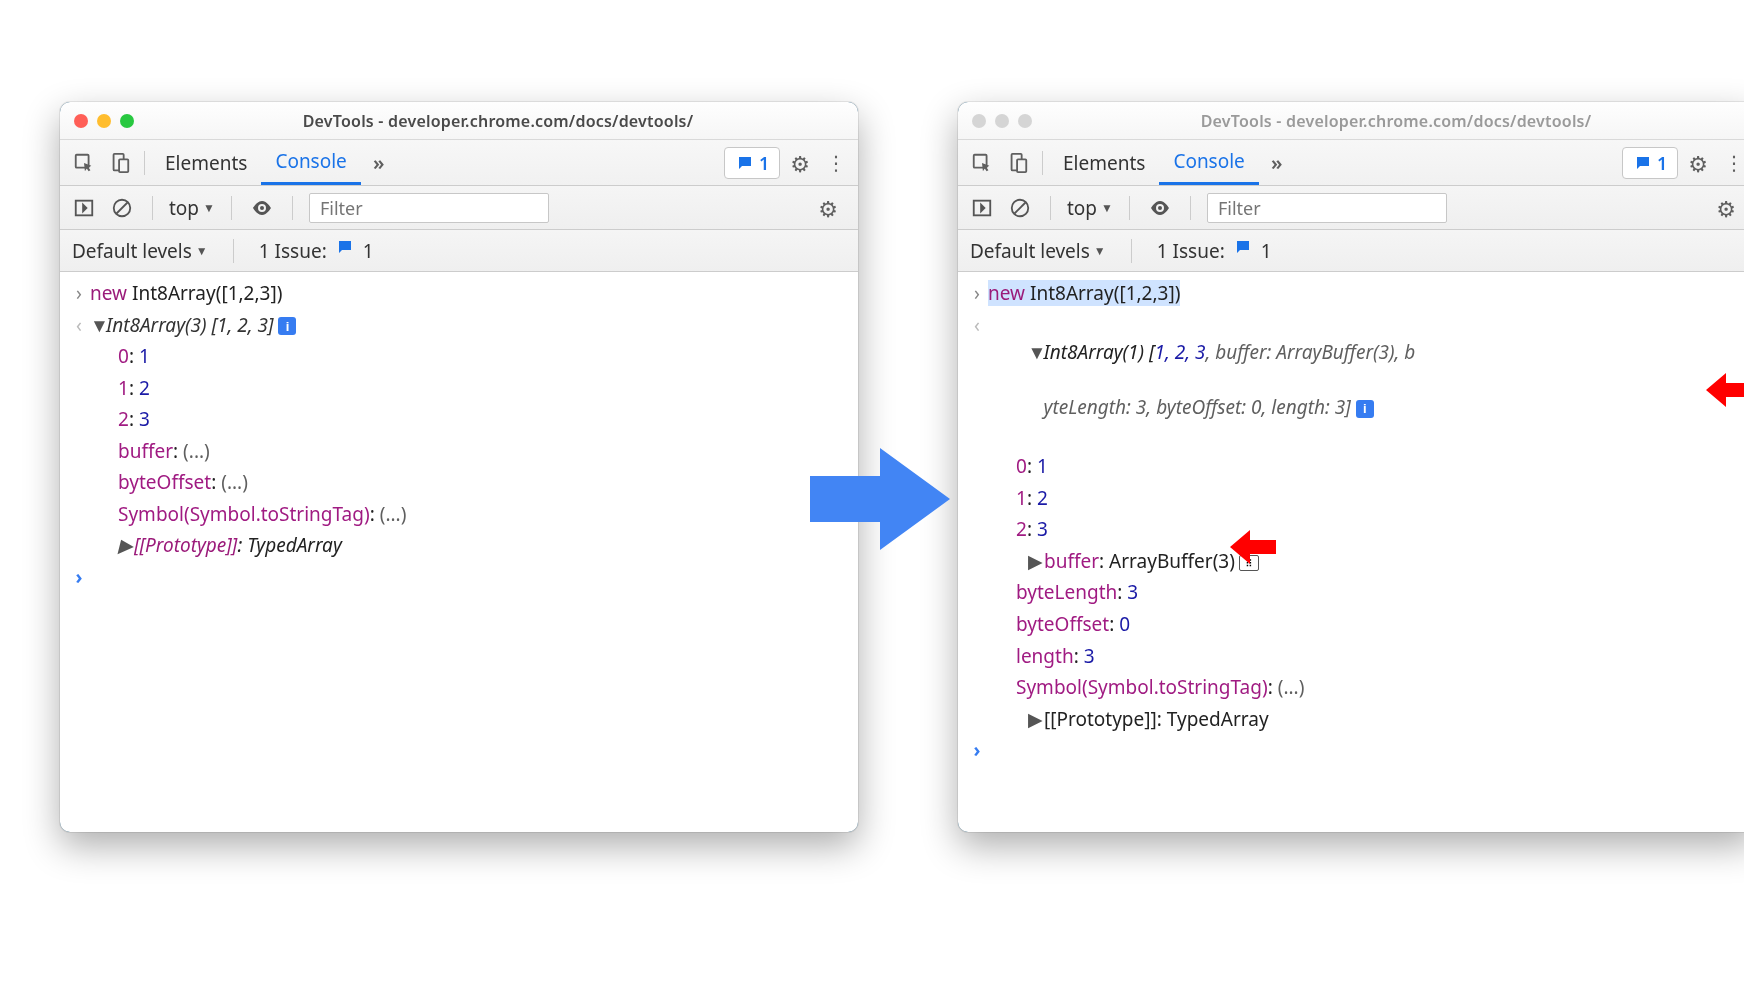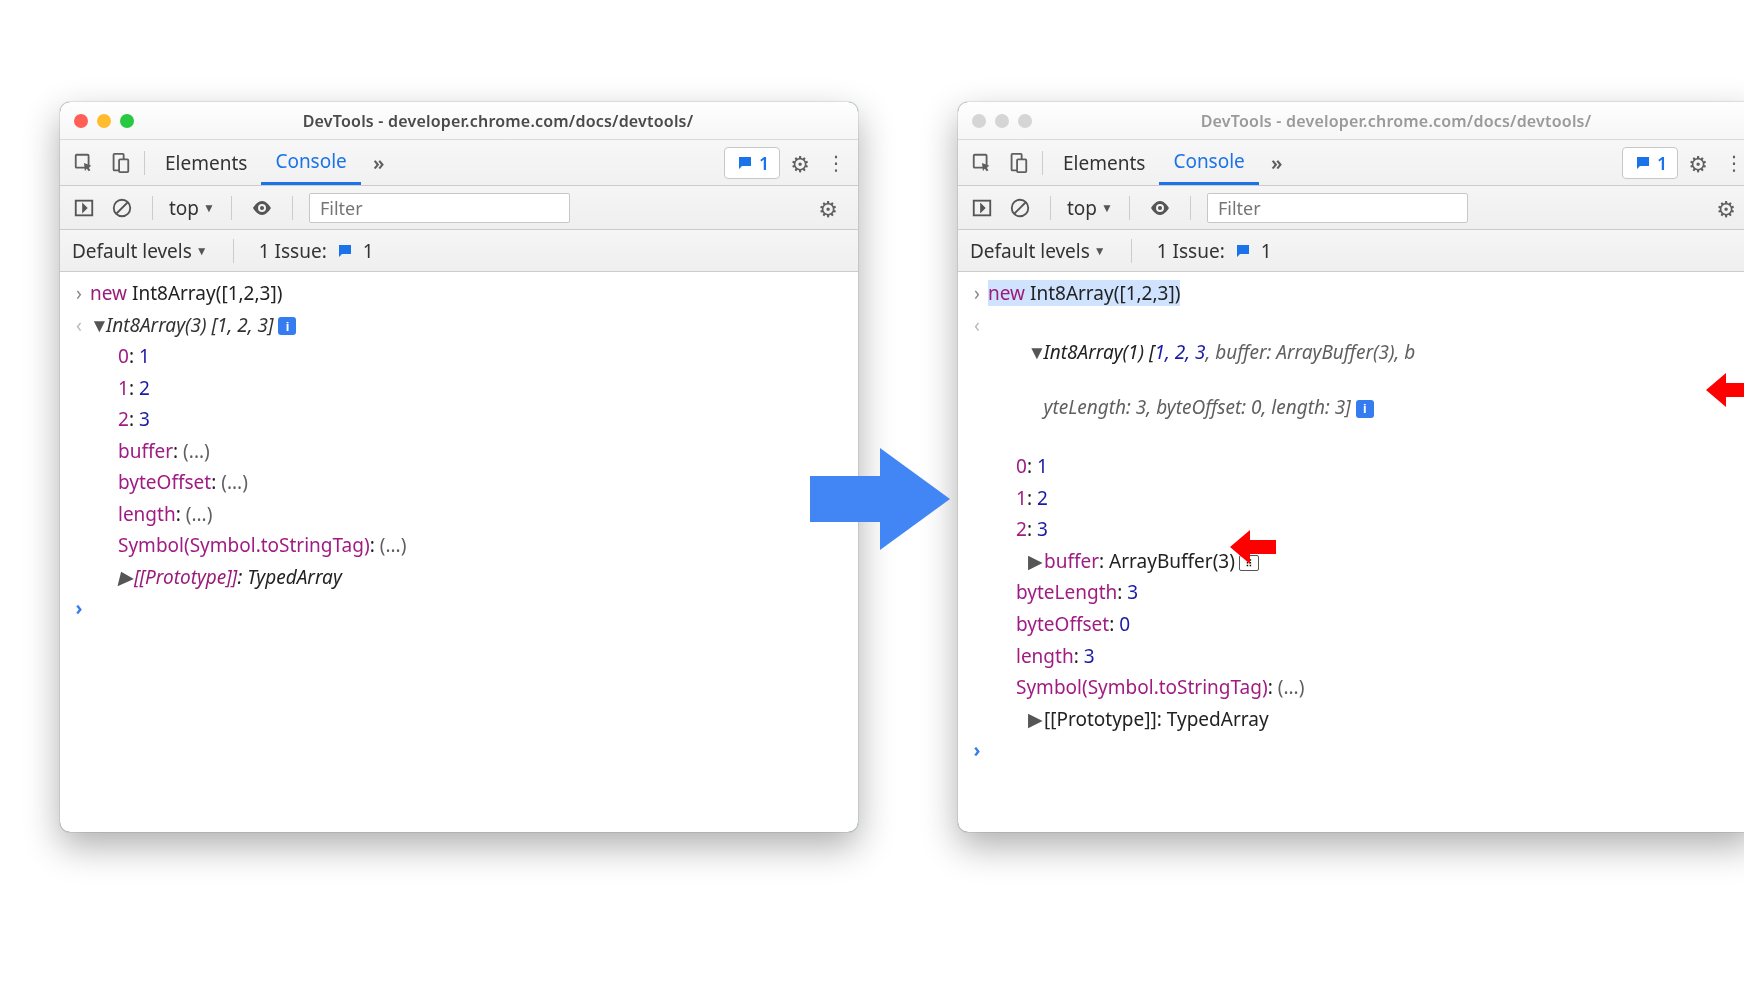--- a/index.html
+++ b/index.html
@@ -20,23 +20,23 @@
   .tab{font-size:19px;color:#333;padding:10px 14px;height:100%;display:flex;align-items:center}
   .tab.active{color:#1a73e8;border-bottom:3px solid #1a73e8}
   .spacer{flex:1}
   .pill{display:flex;align-items:center;gap:4px;background:#fff;border:1px solid #c7c7c7;border-radius:4px;padding:3px 10px;color:#1a73e8;font-size:18px;font-weight:600}
   .gear{font-size:22px;color:#5f5f5f;margin:0 10px}
   .more{font-size:20px;color:#5f5f5f;margin:0 6px}
   .toolrow{height:44px;background:linear-gradient(#f5f5f5,#efefef);border-bottom:1px solid #ccc;display:flex;align-items:center;padding:0 10px;gap:10px}
   .tbtn{width:28px;height:28px;display:flex;align-items:center;justify-content:center;color:#555}
   .ctx{display:flex;align-items:center;font-size:19px;color:#333;gap:4px}
   .tri{font-size:12px;color:#555}
-  .filter{background:#fff;border:1px solid #c7c7c7;border-radius:2px;height:30px;width:261px;padding:0 10px;font-size:18px;color:#777}
+  .filter{background:#fff;border:1px solid #c7c7c7;border-radius:2px;height:30px;width:240px;padding:0 10px;font-size:18px;color:#777}
   .levrow{height:42px;background:linear-gradient(#f5f5f5,#efefef);border-bottom:1px solid #ccc;display:flex;align-items:center;padding:0 12px;gap:19px;font-size:19px;color:#333}
-  .issuepill{display:flex;align-items:center;gap:8px}
+  .issuepill{display:flex;gap:8px}
   .chat{display:inline-flex;align-items:center;justify-content:center;width:20px;height:18px;color:#1a73e8}
   .console{flex:1;background:#fff;font-family:"SF Mono",Menlo,Consolas,monospace;font-size:19px;line-height:1.45;padding:6px 0;overflow:hidden}
   .row{display:flex;align-items:flex-start;padding:2px 8px}
   .gut{width:22px;text-align:center;color:#888;flex-shrink:0}
   .gut.blue{color:#367cf1;font-weight:700}
   .code{flex:1;white-space:pre-wrap;word-break:break-all}
   .sel{background:#cfe3ff}
   .kw{color:#9a1b7a}
   .fn{color:#222}
   .num{color:#1a1aa6}
@@ -164,24 +164,20 @@
     <div class="row">
         <div class="gut"></div>
         <div class="code indent1"><span class="prop">buffer</span><span class="fn">: </span><span class="gray">(...)</span></div>
       </div>
     <div class="row">
         <div class="gut"></div>
         <div class="code indent1"><span class="prop">byteOffset</span><span class="fn">: </span><span class="gray">(...)</span></div>
       </div>
     <div class="row">
         <div class="gut"></div>
-        <div class="code indent1"><span class="prop">length</span><span class="fn">: </span><span class="gray">(...)</span></div>
-      </div>
-    <div class="row">
-        <div class="gut"></div>
         <div class="code indent1"><span class="prop">Symbol(Symbol.toStringTag)</span><span class="fn">: </span><span class="gray">(...)</span></div>
       </div>
     <div class="row">
         <div class="gut"></div>
         <div class="code indent1 ital"><span class="disc">▶</span><span class="prop" style="color:#9b1b7a">[[Prototype]]</span><span class="fn">: </span><span class="fn">TypedArray</span></div>
       </div>
     <div class="row">
         <div class="gut blue">›</div>
         <div class="code"></div>
       </div>

